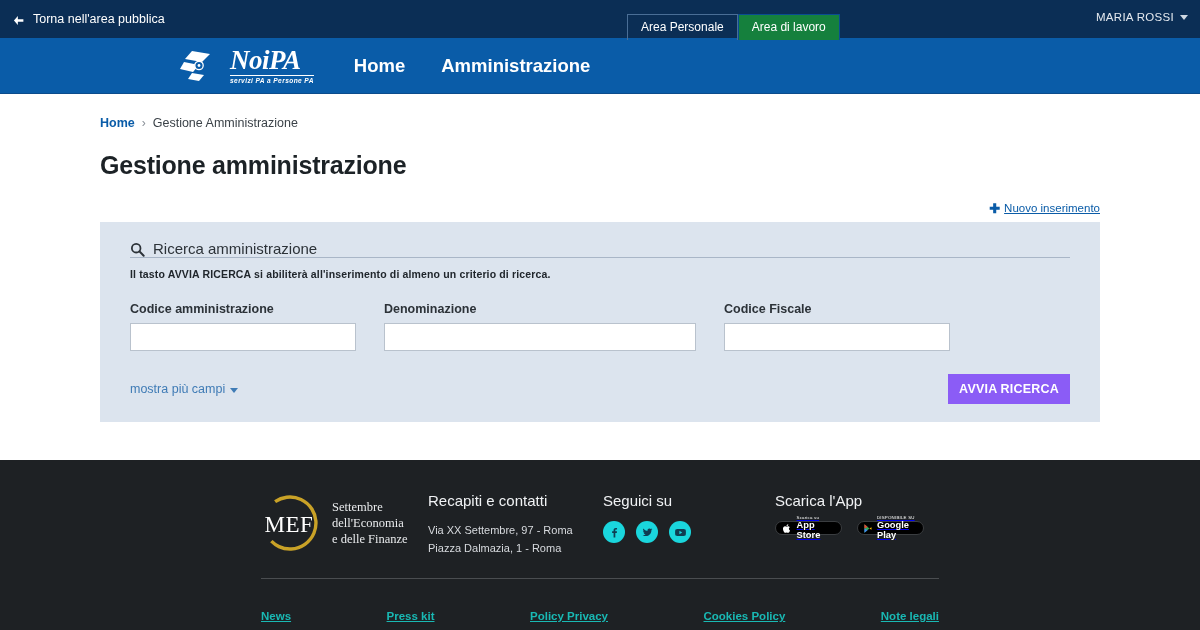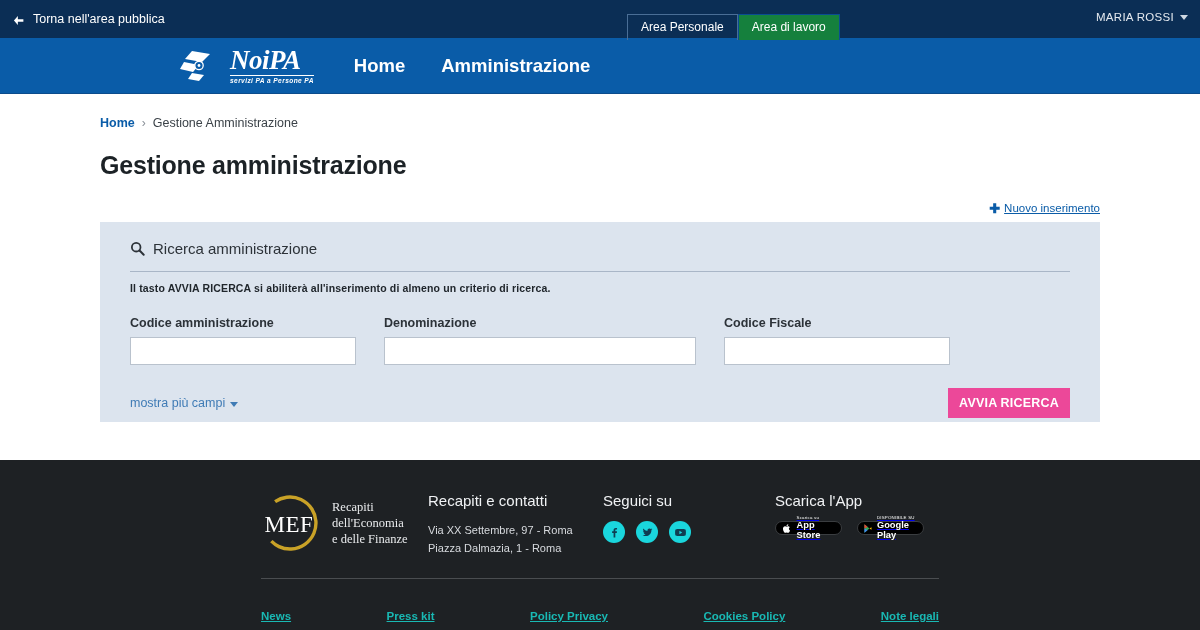--- a/index.html
+++ b/index.html
@@ -108,23 +108,23 @@
   .plus-icon { font-size: 13px; font-weight: bold; line-height: 11px; }
 
   
   .panel {
     margin: 8px 0 0 100px;
     width: 1000px; height: 200px;
     background: #dce4ee;
     padding: 18px 30px 0 30px;
   }
   .panel-head {
-    display: flex; align-items: flex-start; gap: 8px;
+    display: flex; align-items: center; gap: 8px;
     border-bottom: 1px solid #a9b6c7;
-    padding-bottom: 14px;
+    padding-bottom: 0;
   }
   .panel-head .ptitle { font-size: 15px; color: #2c3238; }
   .magnifier { display: inline-block; width: 15px; height: 15px; position: relative; top: 1px;}
   .hint {
     margin-top: 10px;
     font-size: 10.5px; font-weight: bold; color: #20262c;
     letter-spacing: .15px;
   }
   .fields {
     margin-top: 22px;
@@ -152,21 +152,21 @@
     display: flex; align-items: center; gap: 5px; cursor: pointer;
   }
   .chev {
     width: 0; height: 0;
     border-left: 4px solid transparent;
     border-right: 4px solid transparent;
     border-top: 5px solid #3f7bb5;
     display: inline-block; position: relative; top: 1px;
   }
   .search-btn {
-    background: #ec4899; color: #ffffff;
+    background: #8b5cf6; color: #ffffff;
     border: none; width: 122px; height: 30px;
     font-family: "Liberation Sans", sans-serif;
     font-size: 12.5px; font-weight: bold; letter-spacing: .2px;
     cursor: pointer;
   }
 
   
   .footer {
     position: absolute; top: 460px; left: 0;
     width: 1200px; height: 170px;
@@ -331,21 +331,21 @@
   <div class="footer-cols">
 
     <div class="fcol mef">
       <div class="mef-mark">
         <svg viewBox="0 0 64 62" width="64" height="62" aria-hidden="true">
           <path d="M32 5 a26 26 0 1 1 -0.1 0" fill="none" stroke="#c9a227" stroke-width="3.4" stroke-dasharray="118 45" transform="rotate(-35 32 31)"></path>
           <text x="31" y="40" text-anchor="middle" font-family="Liberation Serif, serif" font-size="23" fill="#ffffff" letter-spacing="0.5">MEF</text>
         </svg>
       </div>
       <div class="mef-text">
-        <div>Recapiti</div>
+        <div>Settembre</div>
         <div>dell'Economia</div>
         <div>e delle Finanze</div>
       </div>
     </div>
 
     <div class="fcol contacts">
       <div class="f-h">Recapiti e contatti</div>
       <div class="f-line">Via XX Settembre, 97 - Roma</div>
       <div class="f-line">Piazza Dalmazia, 1 - Roma</div>
     </div>

